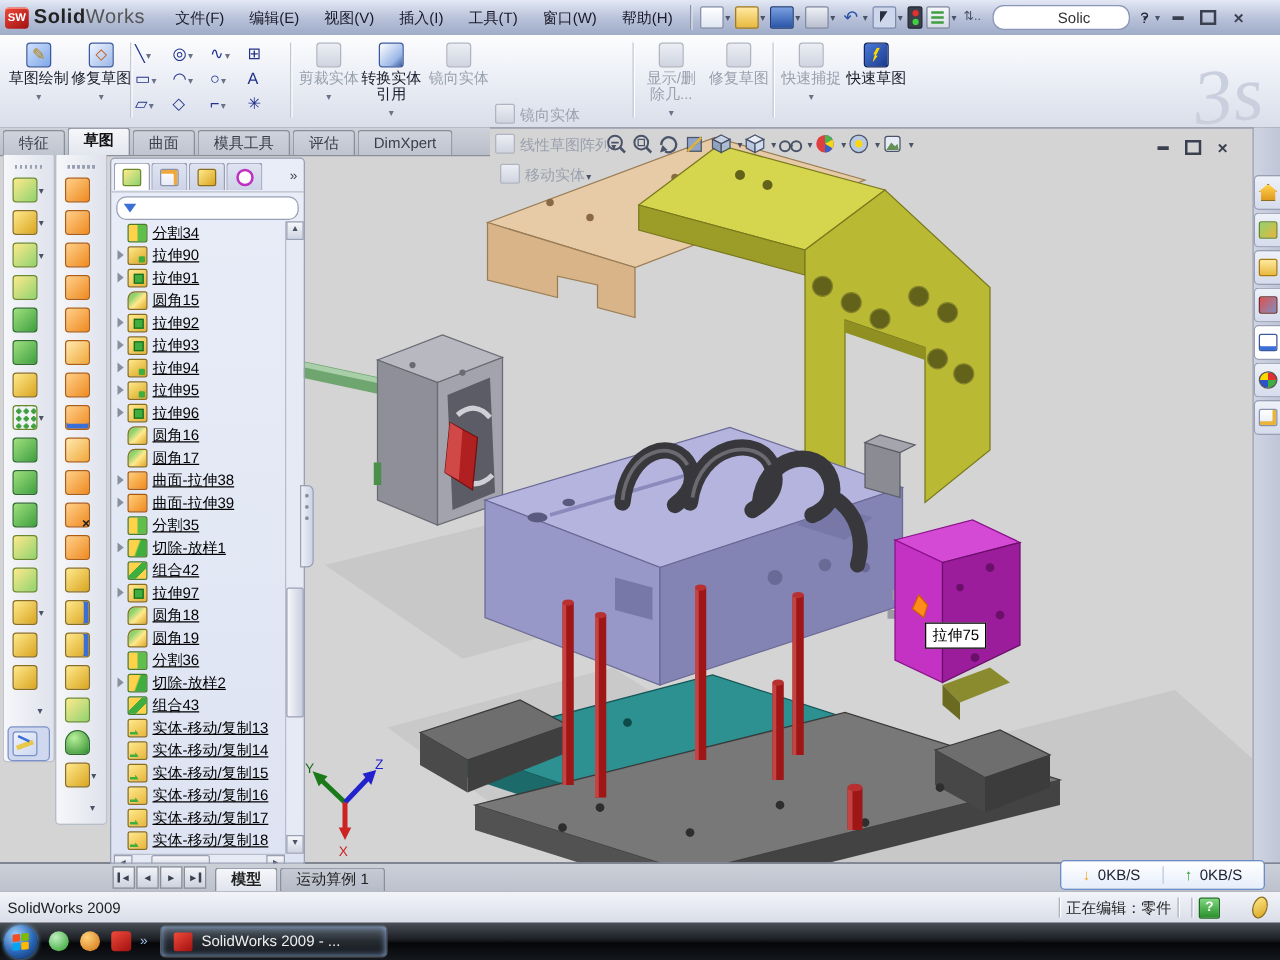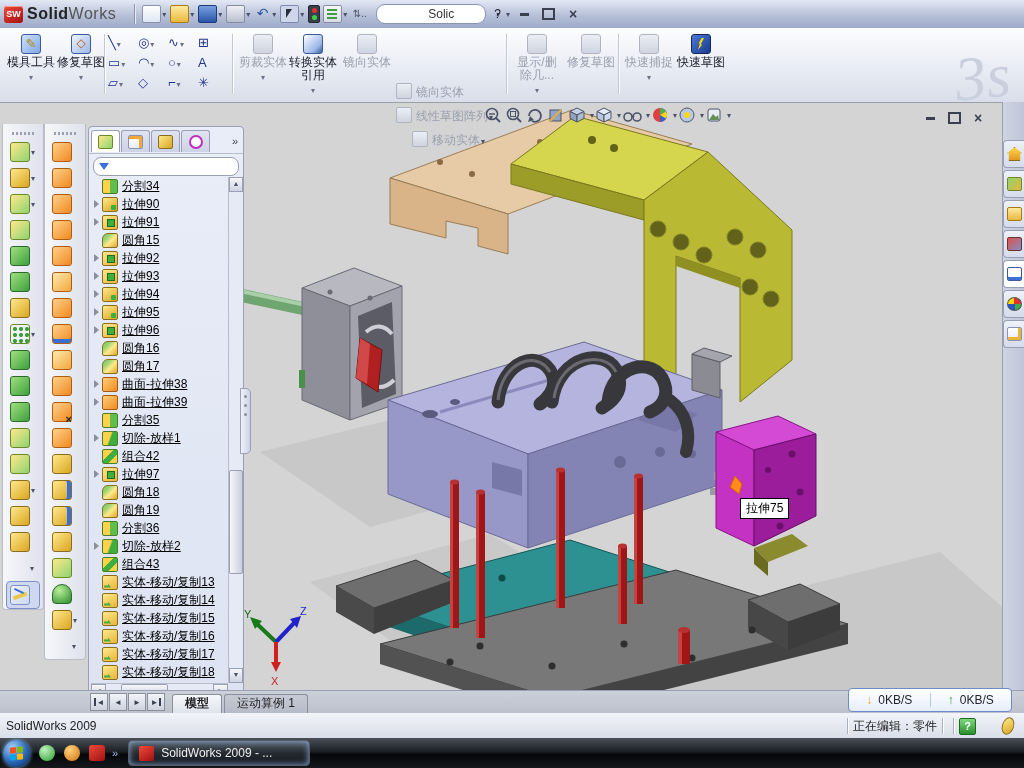--- a/index.html
+++ b/index.html
@@ -485,20 +485,30 @@
     </div>
 
     
     <div id="vp-tooltip">拉伸75</div>
   </div>
 
   <div id="titlebar" class="abs">
     <div id="logo-badge">SW</div>
     <div class="brand"><b>Solid</b><span>Works</span></div>
     <div style="width:14px"></div>
+    <div class="flexrow">
+
+    <span class="menu">文件(F)</span>
+        <span class="menu">编辑(E)</span>
+        <span class="menu">视图(V)</span>
+        <span class="menu">插入(I)</span>
+        <span class="menu">工具(T)</span>
+        <span class="menu">窗口(W)</span>
+        <span class="menu">帮助(H)</span>
+      </div>
     <span class="vsep"></span>
     <span class="tbi page"></span>
       <span class="dd">▾</span>
     <span class="tbi folder"></span>
       <span class="dd">▾</span>
     <span class="tbi floppy"></span>
       <span class="dd">▾</span>
     <span class="tbi printer"></span>
       <span class="dd">▾</span>
     <span class="tbi undo">↶</span>
@@ -527,21 +537,21 @@
       </span>
     <span class="winbtn close">×</span>
     <span style="width:6px"></span>
   </div>
 
   <div id="ribbon" class="abs">
     <div class="rbig" style="left:6px">
       <span class="ric">
           <span class="chip pencil">✎</span>
         </span>
-      <span>模具工具</span><span class="dda">▾</span>
+      <span>草图绘制</span><span class="dda">▾</span>
     </div>
     <div class="rbig" style="left:56px">
       <span class="ric">
           <span class="chip smartdim">◇</span>
         </span>
       <span>修复草图</span><span class="dda">▾</span>
     </div>
     <div class="rsep" style="left:104px"></div>
     <div class="sgrid">
 
@@ -576,21 +586,21 @@
           <span class="chip gchip"></span>
         </span>
       <span>镜向实体</span>
     </div>
     <div class="rrow" style="left:396px;top:8px">
       <span class="gico"></span><span>镜向实体</span>
     </div>
     <div class="rrow" style="left:396px;top:32px">
       <span class="gico"></span><span>线性草图阵列</span><span class="dd">▾</span>
     </div>
-    <div class="rrow" style="left:412px;top:56px">
+    <div class="rrow" style="left:400px;top:56px">
       <span class="gico"></span><span>移动实体</span><span class="dd">▾</span>
     </div>
     <div class="rsep" style="left:506px"></div>
     <div class="rbig off" style="left:512px">
       <span class="ric">
           <span class="chip gchip"></span>
         </span>
       <span>显示/删除几...</span><span class="dda">▾</span>
     </div>
     <div class="rbig off" style="left:566px">
@@ -608,20 +618,29 @@
     </div>
     <div class="rbig" style="left:676px">
       <span class="ric">
           <span class="chip qs"></span>
         </span>
       <span>快速草图</span>
     </div>
     <div id="watermark">3s</div>
   </div>
 
+  <div id="tabstrip" class="abs">
+
+  <span class="ctab">特征</span>
+      <span class="ctab on" style="visibility: visible;">草图</span>
+      <span class="ctab">曲面</span>
+      <span class="ctab">模具工具</span>
+      <span class="ctab">评估</span>
+      <span class="ctab">DimXpert</span>
+    </div>
 
   <div class="vtb" style="left:2px">
 
   <div class="lrow">
         <span class="lic yg"></span>
         <span class="dd show" style="visibility: visible;">▾</span>
       </div>
       <div class="lrow">
         <span class="lic yy"></span>
         <span class="dd show" style="visibility: visible;">▾</span>

